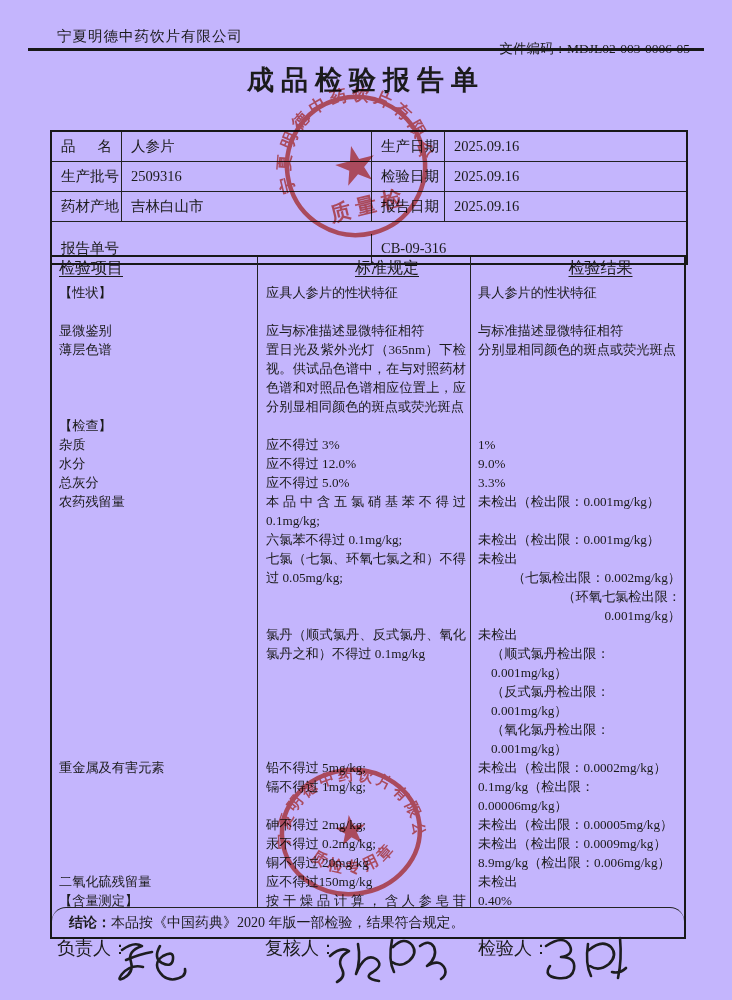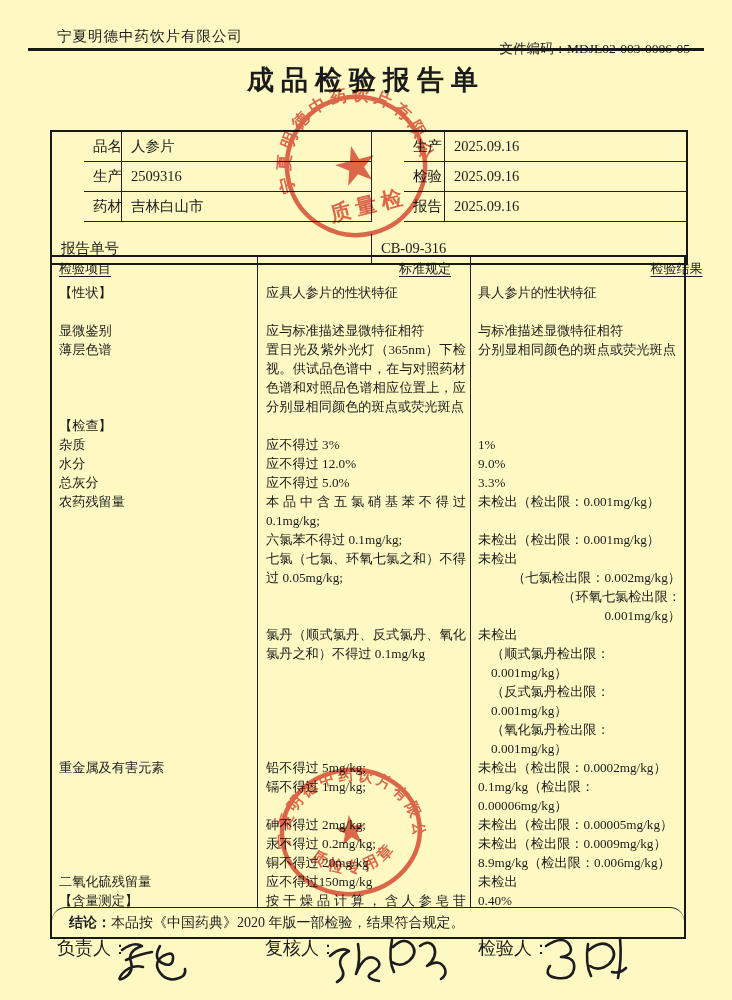--- a/index.html
+++ b/index.html
@@ -1,40 +1,40 @@
 <!DOCTYPE html>
 <html><head>
 <meta charset="utf-8">
 <style>
   html,body{margin:0;padding:0;}
   .page{
-    position:relative; width:732px; height:1000px; background:#fef9c3;
+    position:relative; width:732px; height:1000px; background:#c4b5fd;
     font-family:"Liberation Serif","DejaVu Serif",serif; color:#1b1b1b;
     overflow:hidden;
   }
   
   .hdr-company{position:absolute;left:57px;top:27px;font-size:14.5px;letter-spacing:1px;}
   .hdr-code{position:absolute;right:42px;top:40px;font-size:13.5px;}
   .hdr-rule{position:absolute;left:28px;top:48px;width:676px;border-top:3px solid #181818;}
   .title{position:absolute;left:0;top:62px;width:100%;text-align:center;
          font-size:27px;font-weight:bold;letter-spacing:7px;}
   
   .info-table{position:absolute;left:50px;top:130px;width:634px;border:2px solid #181818;
               display:grid;grid-template-columns:70px 250px 73px 241px;font-size:14.5px;}
   .icell{height:29px;line-height:29px;padding:0 9px;overflow:hidden;white-space:nowrap;}
   .icell.br{border-right:1.5px solid #222;}
   .icell.bb{border-bottom:1.5px solid #222;}
-  .ilbl{text-align:justify;text-align-last:justify;margin-left:32px;}
+  .ilbl{text-align:justify;text-align-last:justify;}
   .span2{grid-column:span 2;margin-top:12px;}
   
   .main-table{position:absolute;left:50px;top:255px;width:632px;border:2px solid #181818;}
   .vline{position:absolute;top:0;width:0;border-left:1.5px solid #222;height:calc(100% - 30px);}
   .vl1{left:205px;} .vl2{left:418px;}
   .insp-header{display:grid;grid-template-columns:205px 213px 214px;height:23px;
-               font-size:13px;align-items:center;gap:38px;}
+               font-size:16px;align-items:center;}
   .insp-header .h{text-decoration:underline;text-underline-offset:3px;}
   .h1{padding-left:7px;} .h2,.h3{text-align:center;margin-left:47px;}
   .body{position:relative;height:624px;padding-top:3px;font-size:13.2px;line-height:19px;overflow:hidden;}
   .block{display:grid;grid-template-columns:205px 213px 214px;}
   .bcell{min-height:19px;}
   .c1{padding-left:7px;}
   .c2{padding:0 4px 0 9px;text-align:justify;}
   .c3{padding:0 3px 0 8px;}
   .rl{min-height:19px;}
   .ind1{padding-left:14px;text-align:right;}

